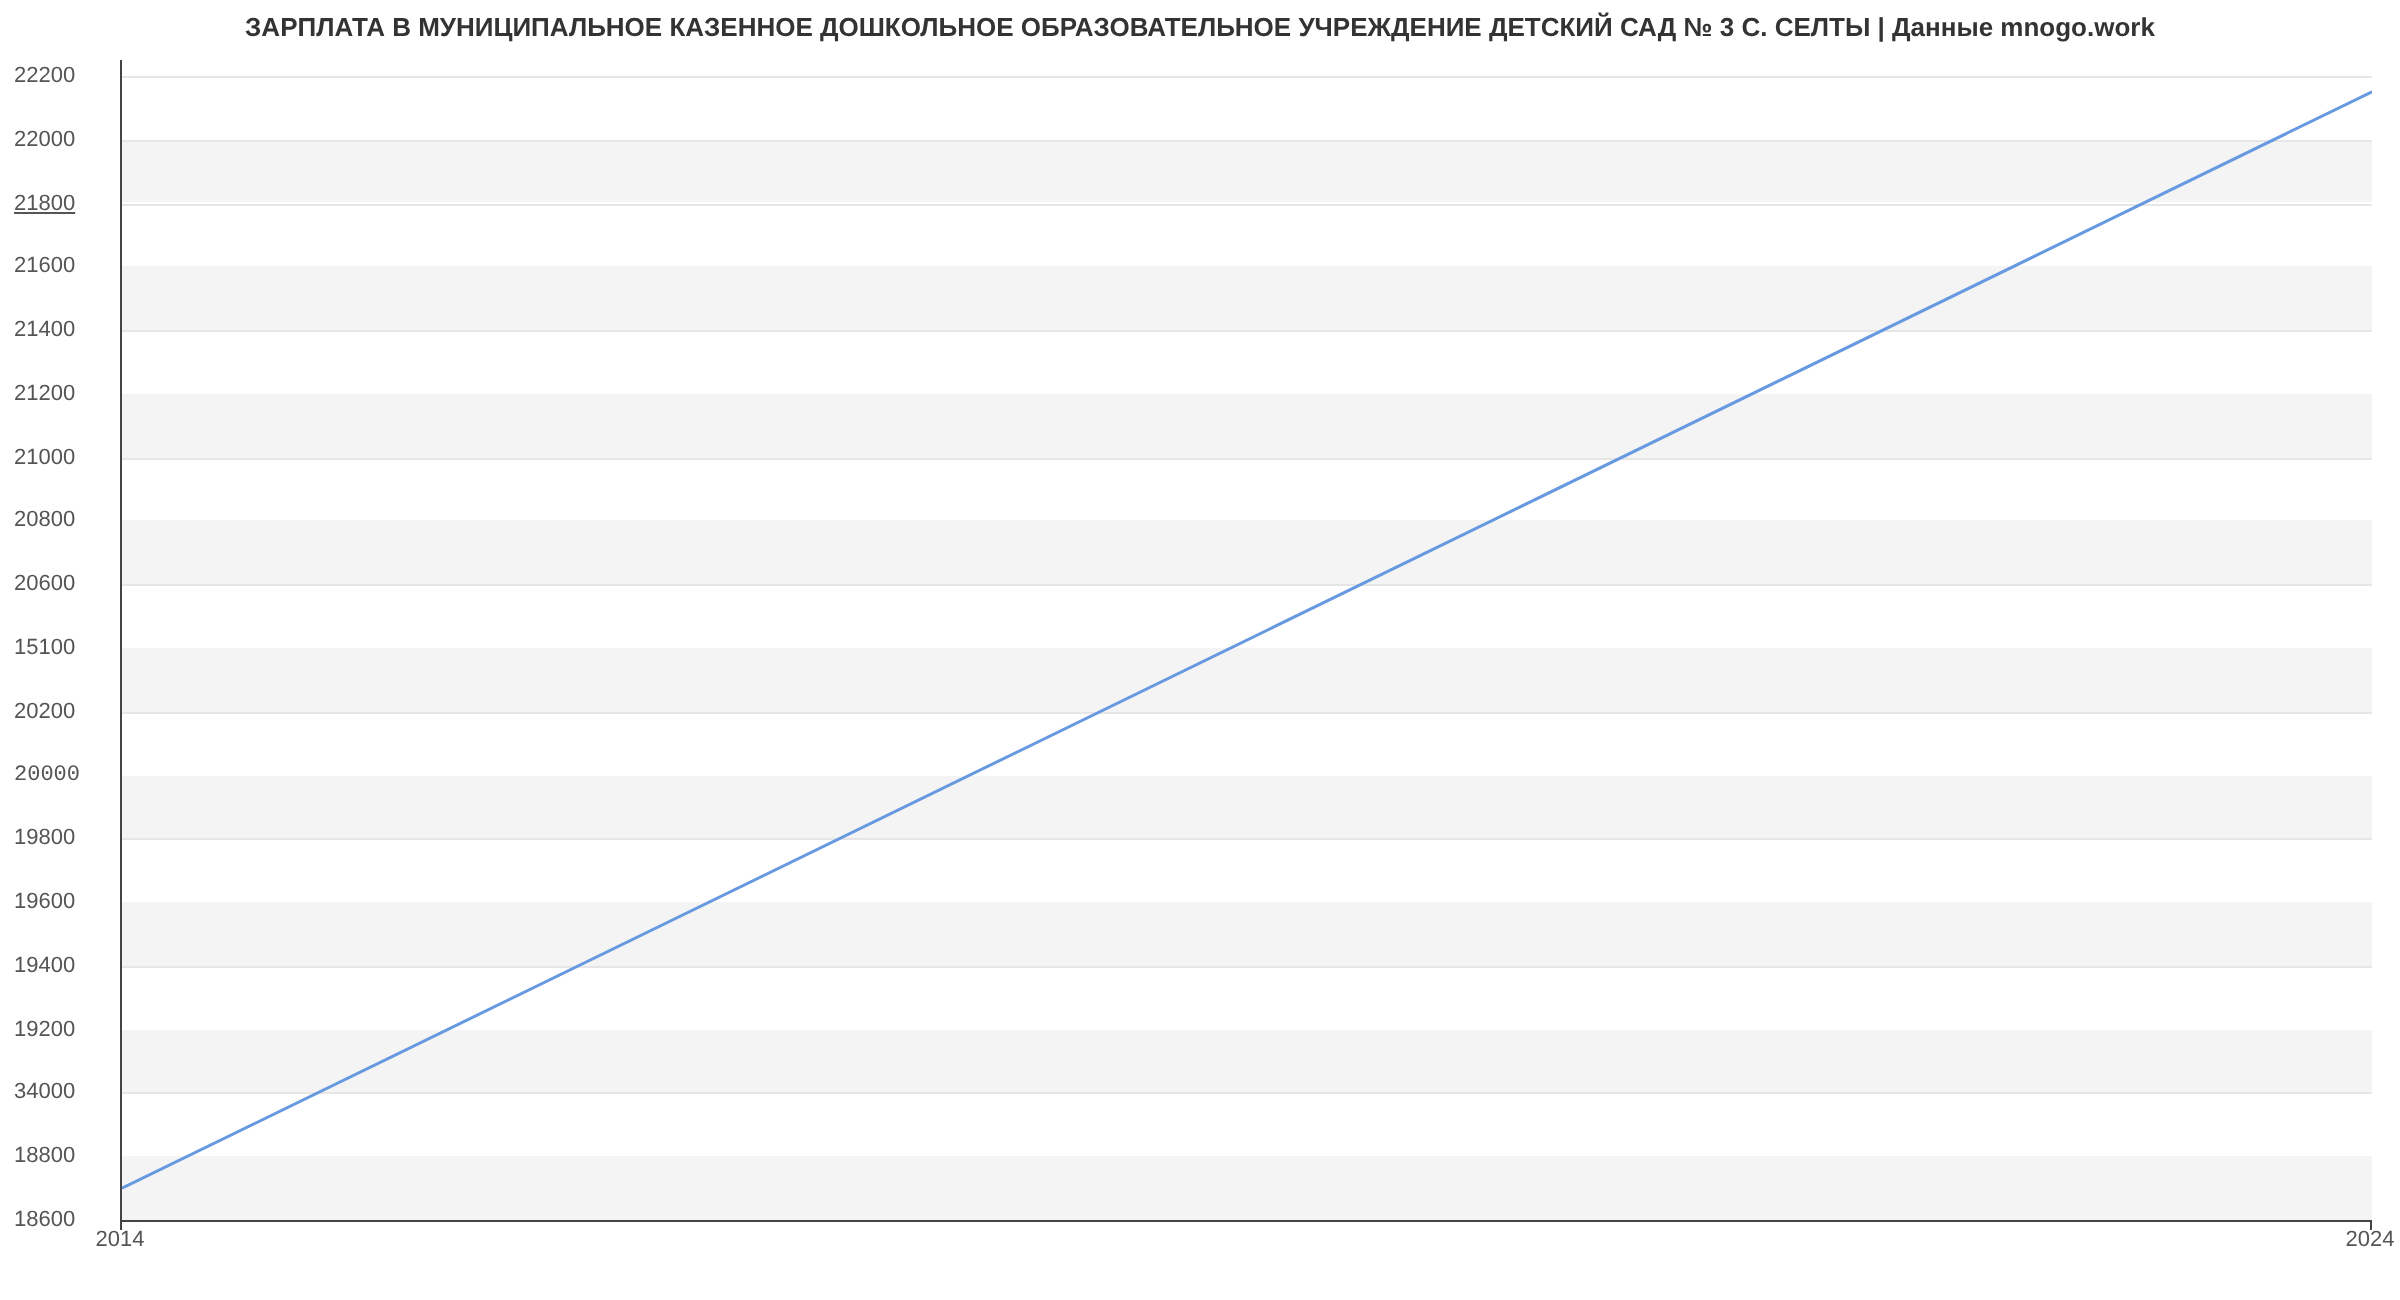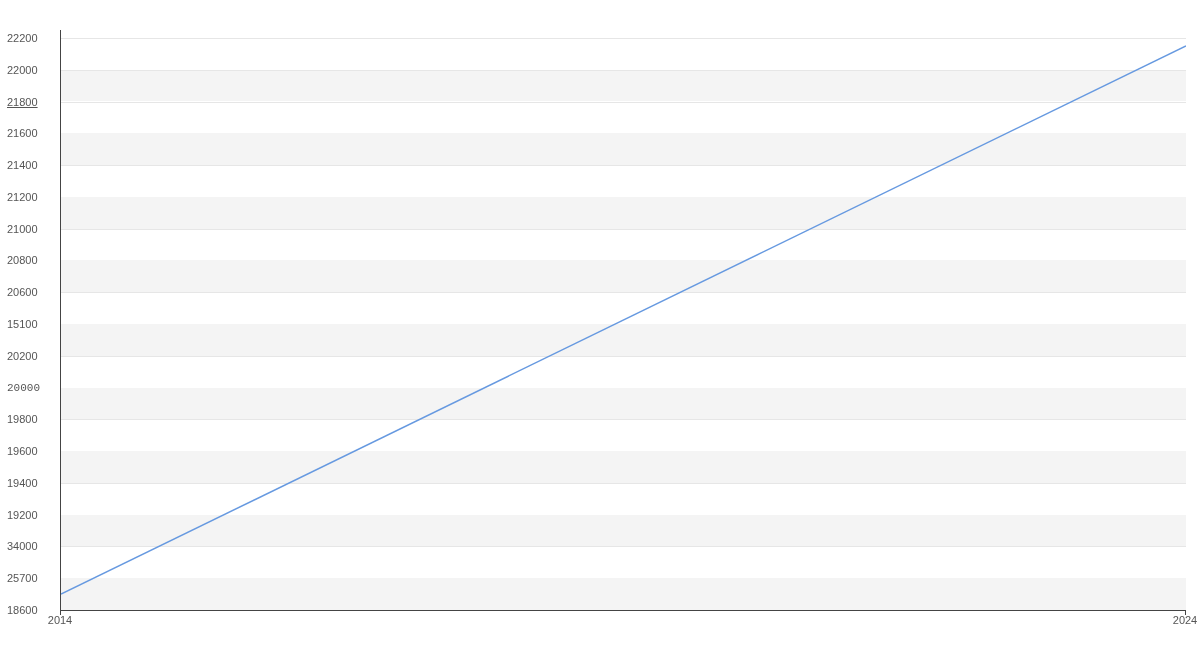--- a/index.html
+++ b/index.html
@@ -78,20 +78,21 @@
     top: 0;
     width: 100%;
     height: 100%;
     overflow: visible;
   }
 </style>
 </head>
 <body>
 
 <div class="chart-container">
+  <div class="chart-title">ЗАРПЛАТА В МУНИЦИПАЛЬНОЕ КАЗЕННОЕ ДОШКОЛЬНОЕ ОБРАЗОВАТЕЛЬНОЕ УЧРЕЖДЕНИЕ ДЕТСКИЙ САД № 3 С. СЕЛТЫ | Данные mnogo.work</div>
 
   <div class="plot-area" id="plot-area">
       <div class="band" style="top: 39.726px; height: 31.7808px;"></div>
       <div class="grid-line" style="top: 7.94521px;"></div>
       <div class="grid-line" style="top: 39.726px;"></div>
       <div class="grid-line" style="top: 71.5068px;"></div>
       <div class="grid-line" style="top: 103.288px;"></div>
       <div class="grid-line" style="top: 135.068px;"></div>
       <div class="grid-line" style="top: 166.849px;"></div>
       <div class="grid-line" style="top: 198.63px;"></div>
@@ -113,21 +114,21 @@
       <div class="band" style="top: 293.973px; height: 31.7808px;"></div>
       <div class="band" style="top: 357.534px; height: 31.7808px;"></div>
       <div class="band" style="top: 421.096px; height: 31.7808px;"></div>
       <div class="band" style="top: 484.658px; height: 31.7808px;"></div>
       <div class="band" style="top: 548.219px; height: 31.7808px;"></div>
     <svg class="line-layer" id="line-layer" viewBox="0 0 1125 580" preserveAspectRatio="none">
         <path d="M0 564.1095890410959 L1125 15.890410958904113" fill="none" stroke="#6699e0" stroke-width="1.5"></path>
       </svg>
   </div>
 <div class="y-tick-label" style="top: 610px;">18600</div>
-    <div class="y-tick-label" style="top: 578.219px;">25700</div>
+    <div class="y-tick-label" style="top: 578.219px;">18800</div>
     <div class="y-tick-label" style="top: 546.438px;">34000</div>
     <div class="y-tick-label" style="top: 514.658px;">19200</div>
     <div class="y-tick-label" style="top: 482.877px;">19400</div>
     <div class="y-tick-label" style="top: 451.096px;">19600</div>
     <div class="y-tick-label" style="top: 419.315px;">19800</div>
     <div class="y-tick-label" style="top: 387.534px; font-family: Liberation Mono, monospace;">20000</div>
     <div class="y-tick-label" style="top: 355.753px;">20200</div>
     <div class="y-tick-label" style="top: 323.973px;">15100</div>
     <div class="y-tick-label" style="top: 292.192px;">20600</div>
     <div class="y-tick-label" style="top: 260.411px;">20800</div>

